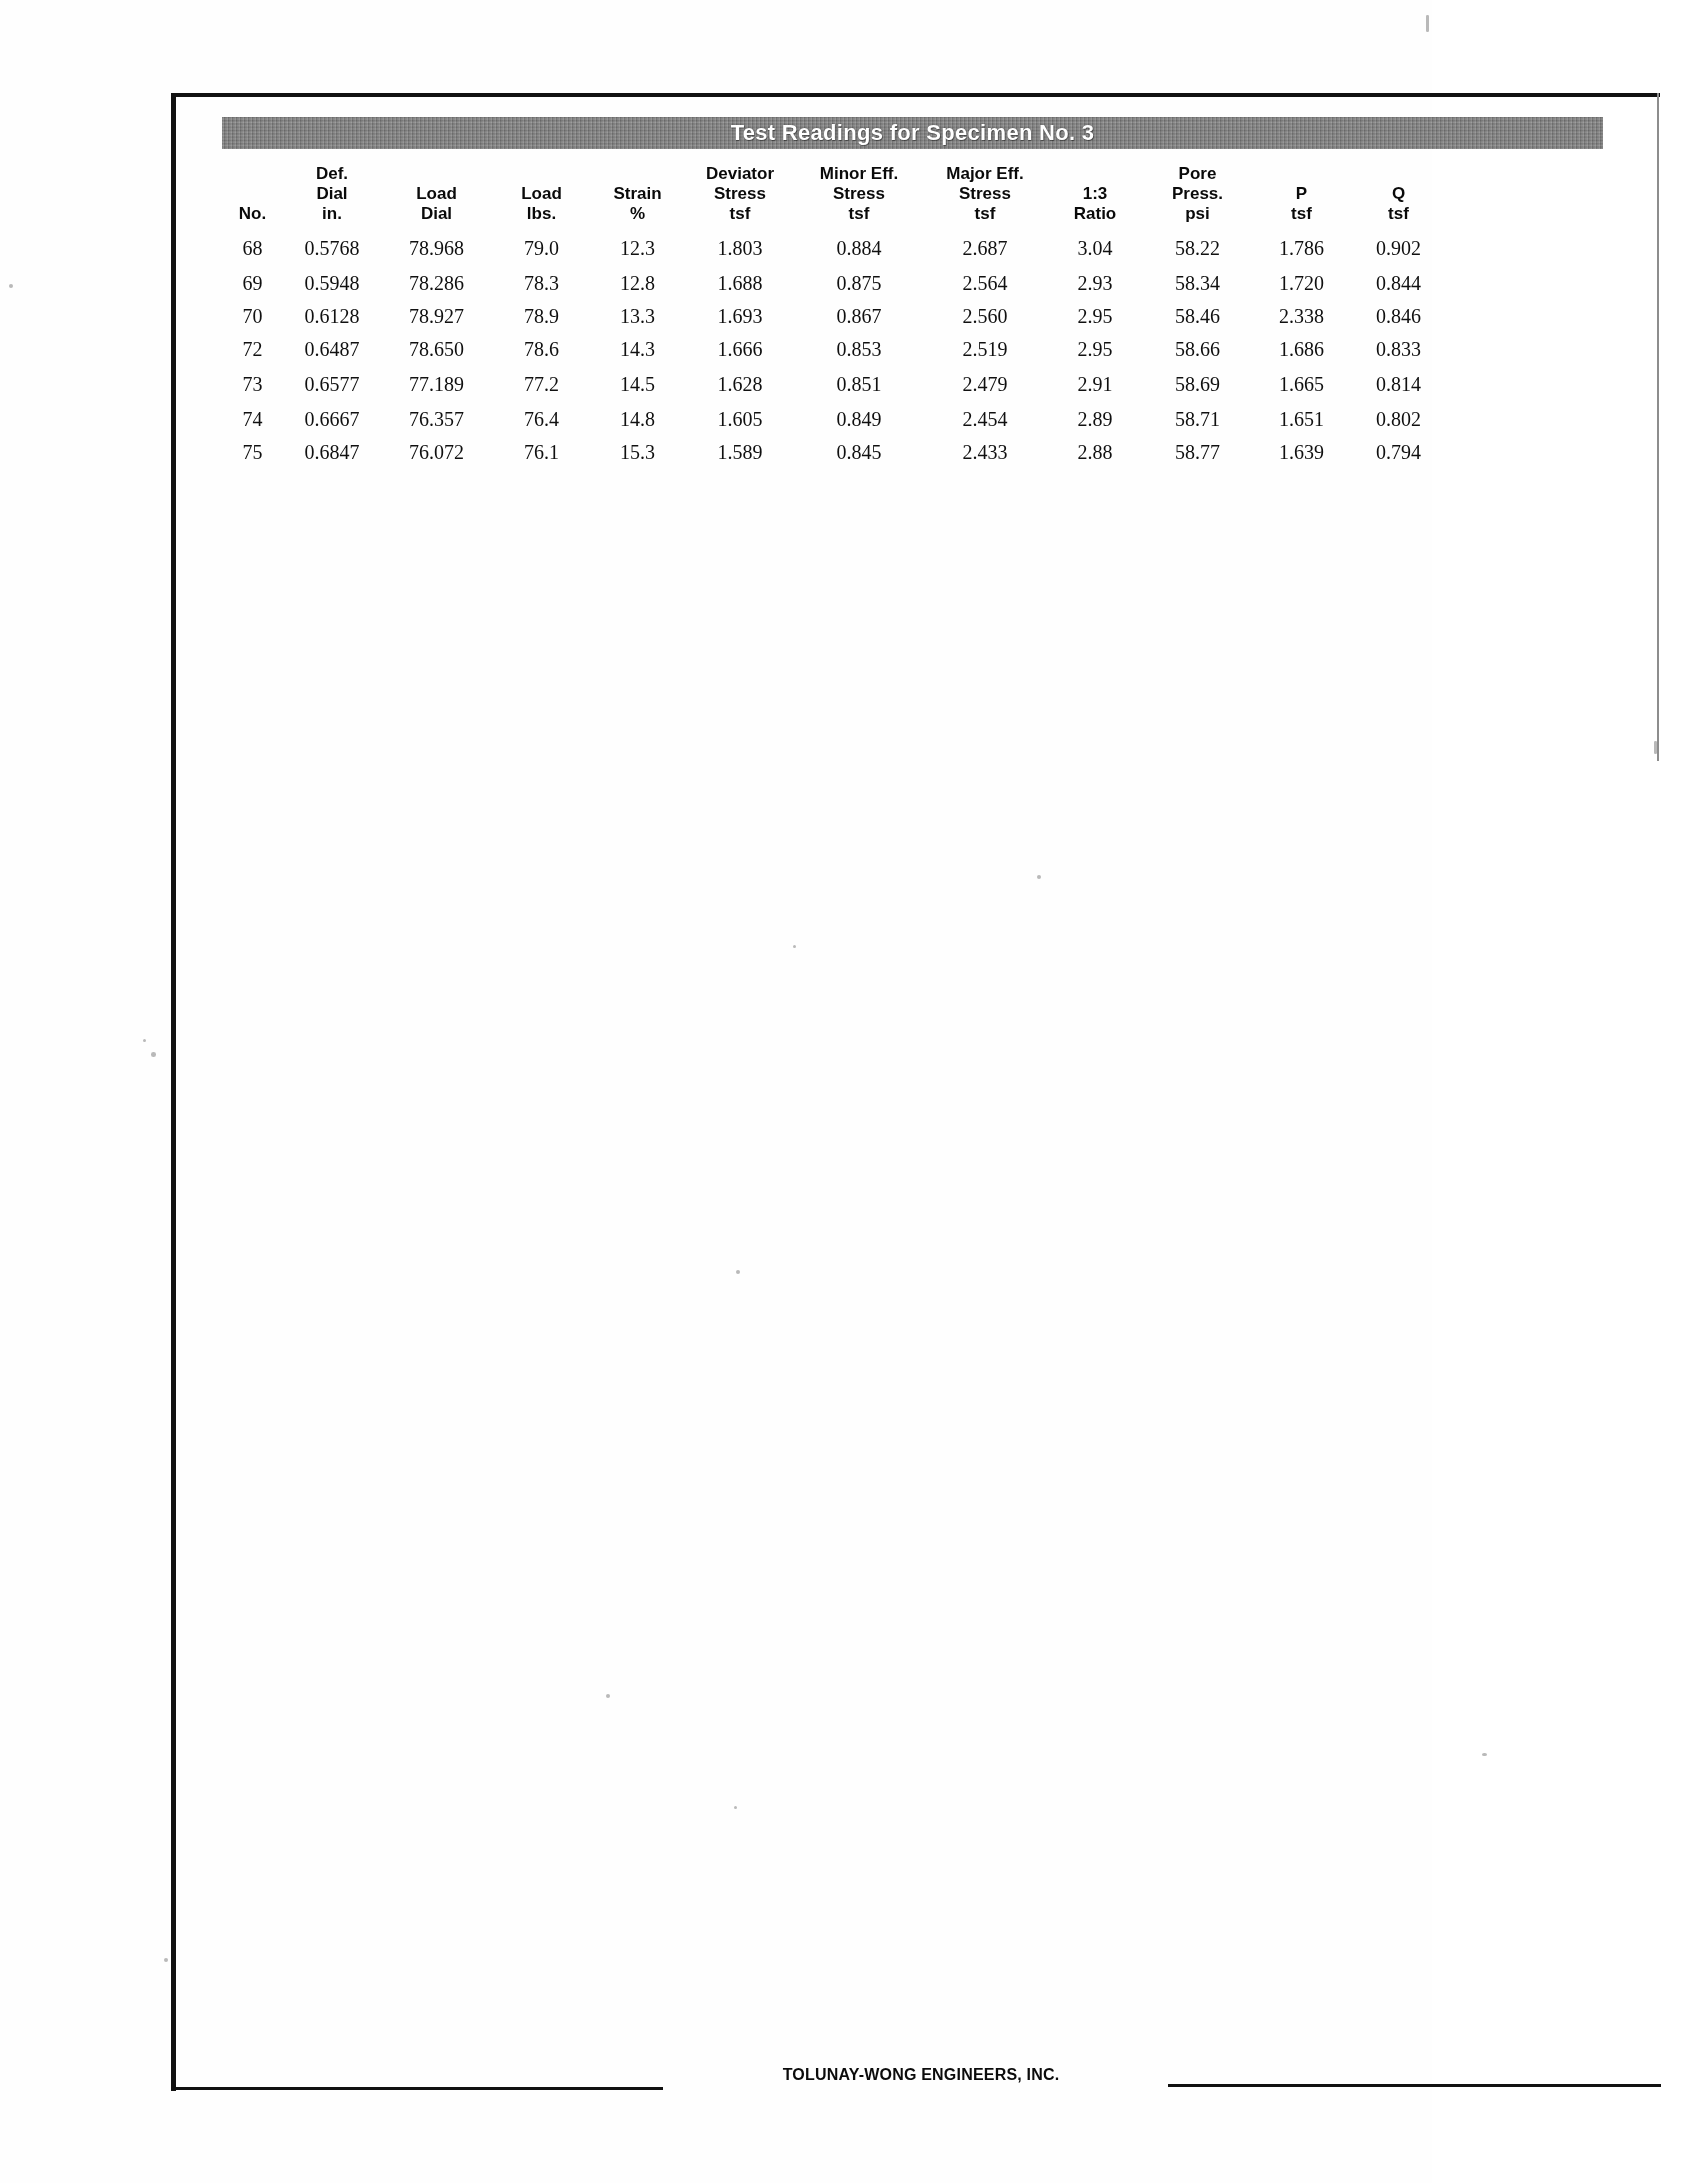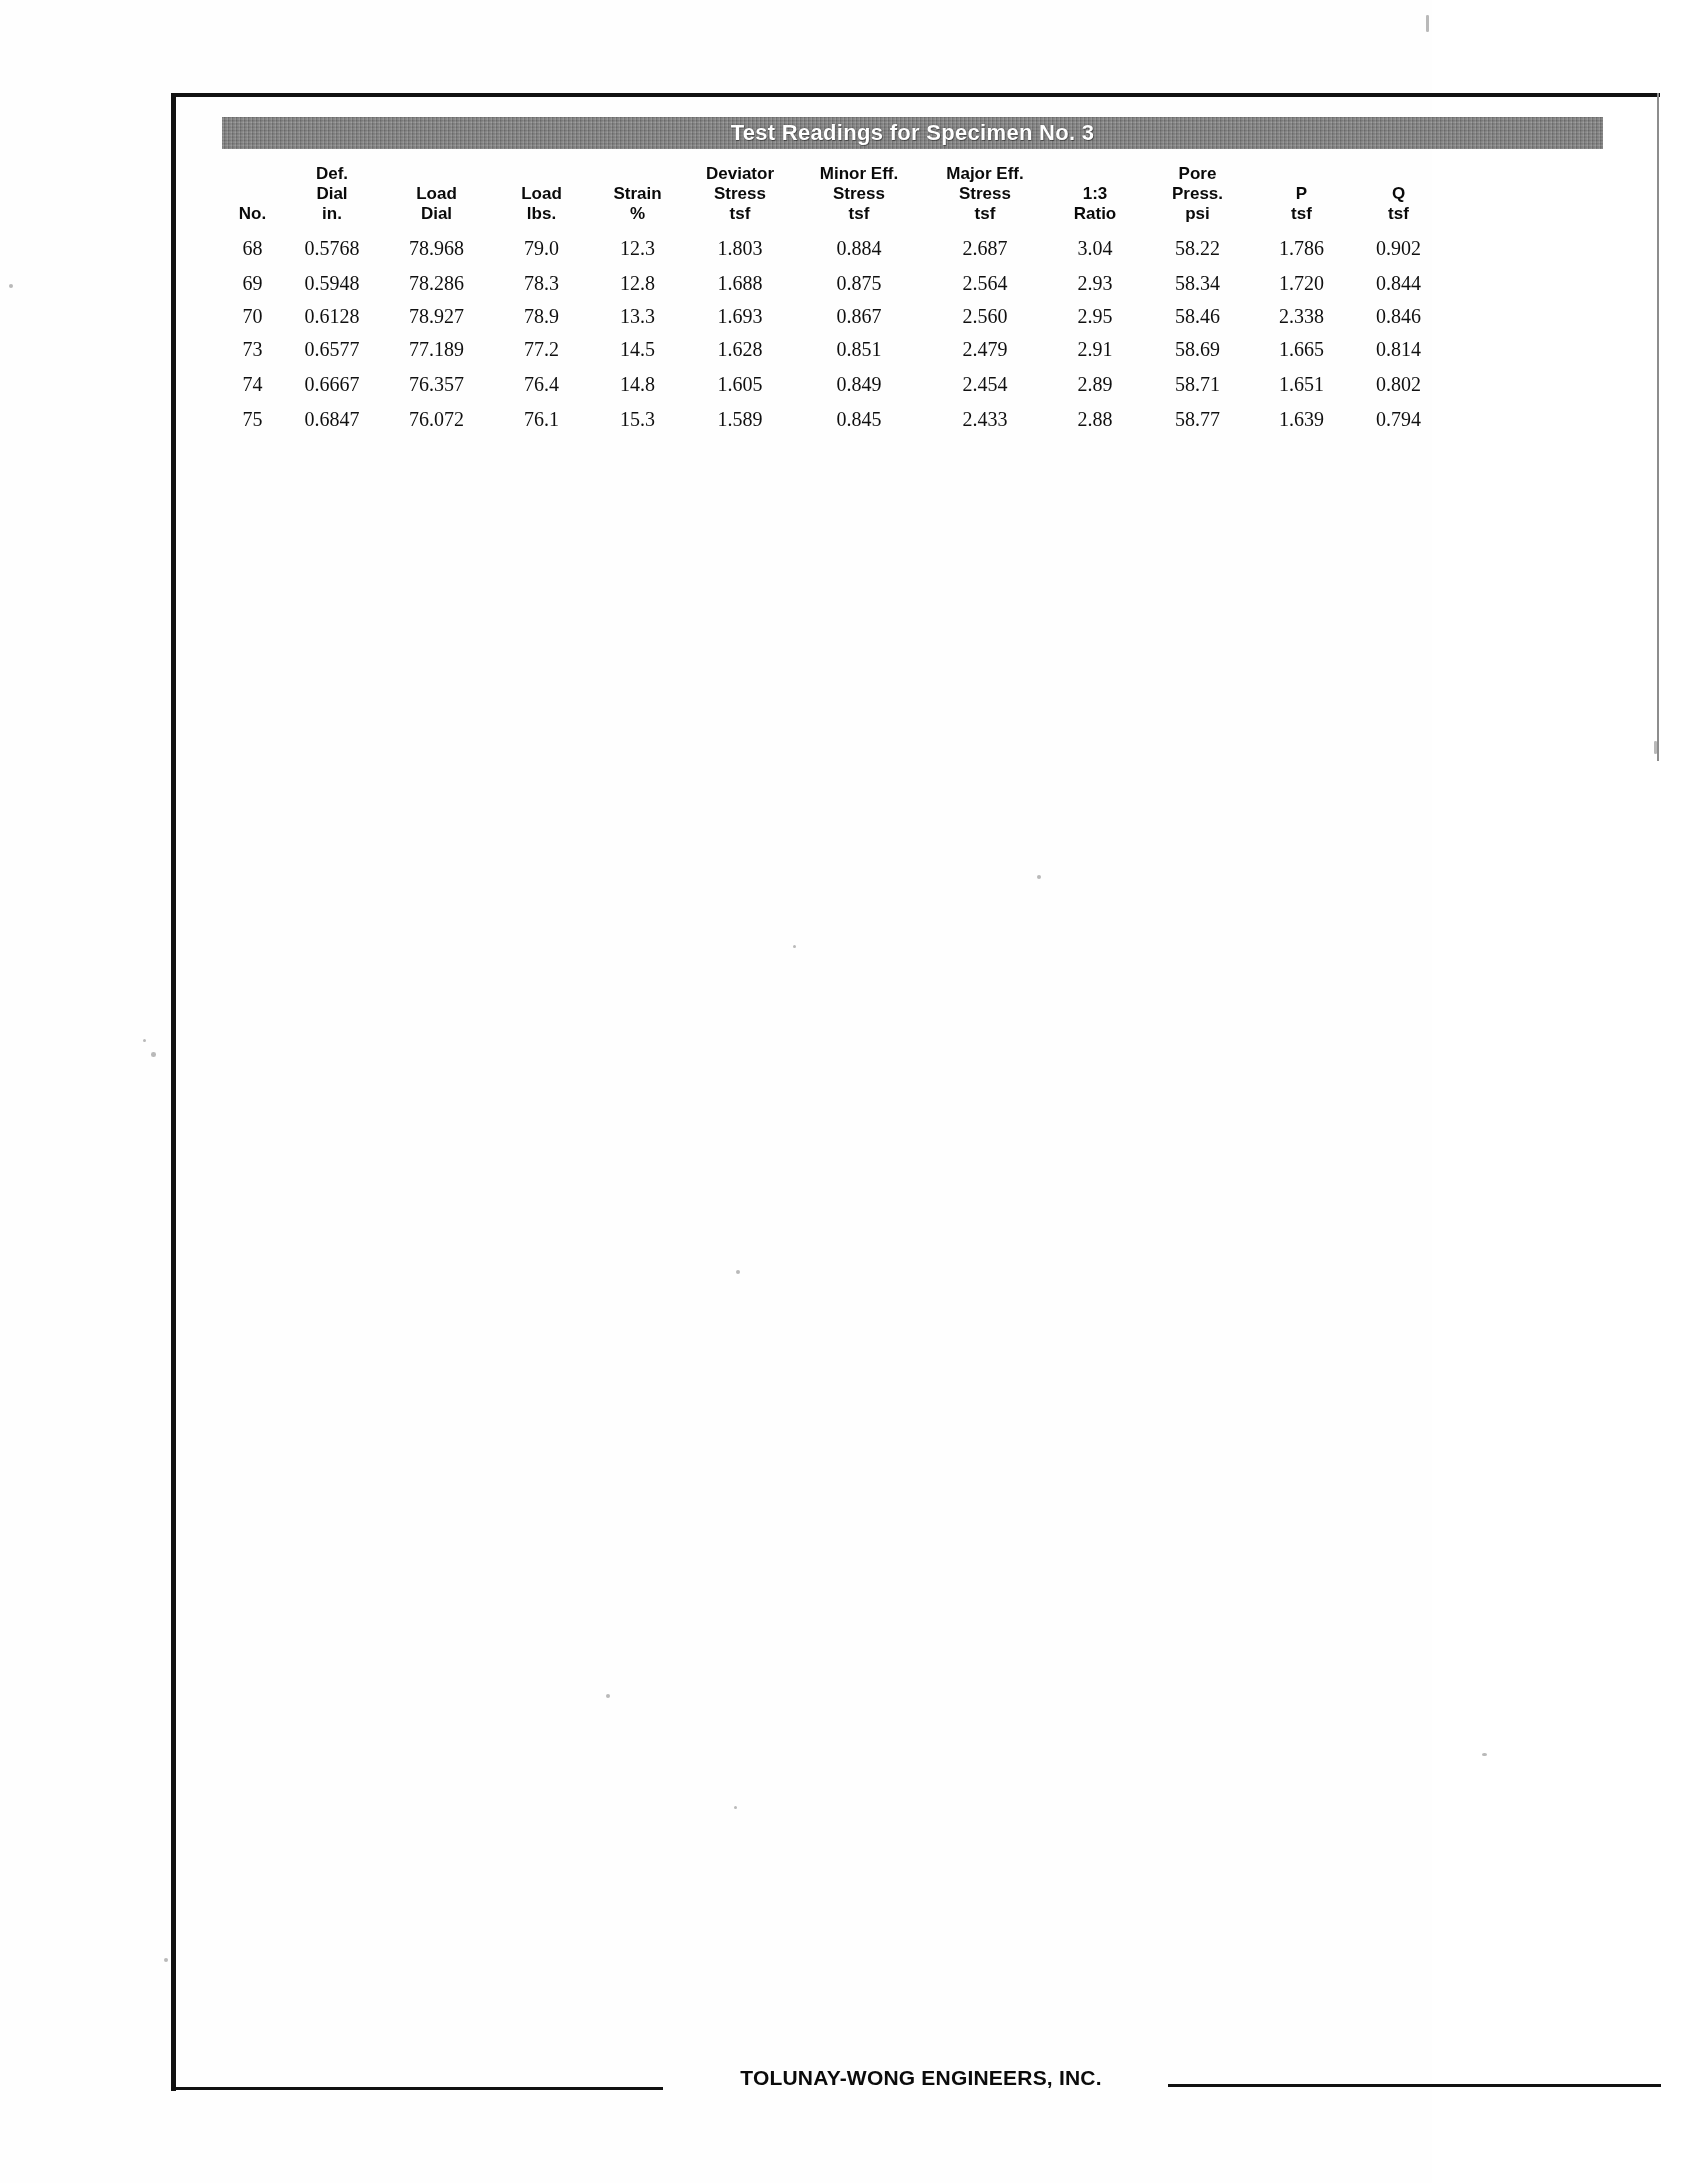--- a/index.html
+++ b/index.html
@@ -165,21 +165,21 @@
   .footer {
     position: absolute;
     left: 676px;
     top: 2066px;
     width: 490px;
     text-align: center;
   }
   .footer-text {
     font-family: "Liberation Sans", sans-serif;
     font-weight: bold;
-    font-size: 21px;
+    font-size: 16px;
     letter-spacing: 0.2px;
     color: #0b0b0b;
     white-space: nowrap;
   }
 </style>
 </head>
 <body>
 
 <div class="page-scan" data-name="scanned-page">
 
@@ -291,20 +291,34 @@
             <td data-name="table-cell">13.3</td>
             <td data-name="table-cell">1.693</td>
             <td data-name="table-cell">0.867</td>
             <td data-name="table-cell">2.560</td>
             <td data-name="table-cell">2.95</td>
             <td data-name="table-cell">58.46</td>
             <td data-name="table-cell">2.338</td>
             <td data-name="table-cell">0.846</td>
           </tr>
           <tr data-name="table-row">
+            <td data-name="table-cell">72</td>
+            <td data-name="table-cell">0.6487</td>
+            <td data-name="table-cell">78.650</td>
+            <td data-name="table-cell">78.6</td>
+            <td data-name="table-cell">14.3</td>
+            <td data-name="table-cell">1.666</td>
+            <td data-name="table-cell">0.853</td>
+            <td data-name="table-cell">2.519</td>
+            <td data-name="table-cell">2.95</td>
+            <td data-name="table-cell">58.66</td>
+            <td data-name="table-cell">1.686</td>
+            <td data-name="table-cell">0.833</td>
+          </tr>
+          <tr data-name="table-row">
             <td data-name="table-cell">73</td>
             <td data-name="table-cell">0.6577</td>
             <td data-name="table-cell">77.189</td>
             <td data-name="table-cell">77.2</td>
             <td data-name="table-cell">14.5</td>
             <td data-name="table-cell">1.628</td>
             <td data-name="table-cell">0.851</td>
             <td data-name="table-cell">2.479</td>
             <td data-name="table-cell">2.91</td>
             <td data-name="table-cell">58.69</td>

